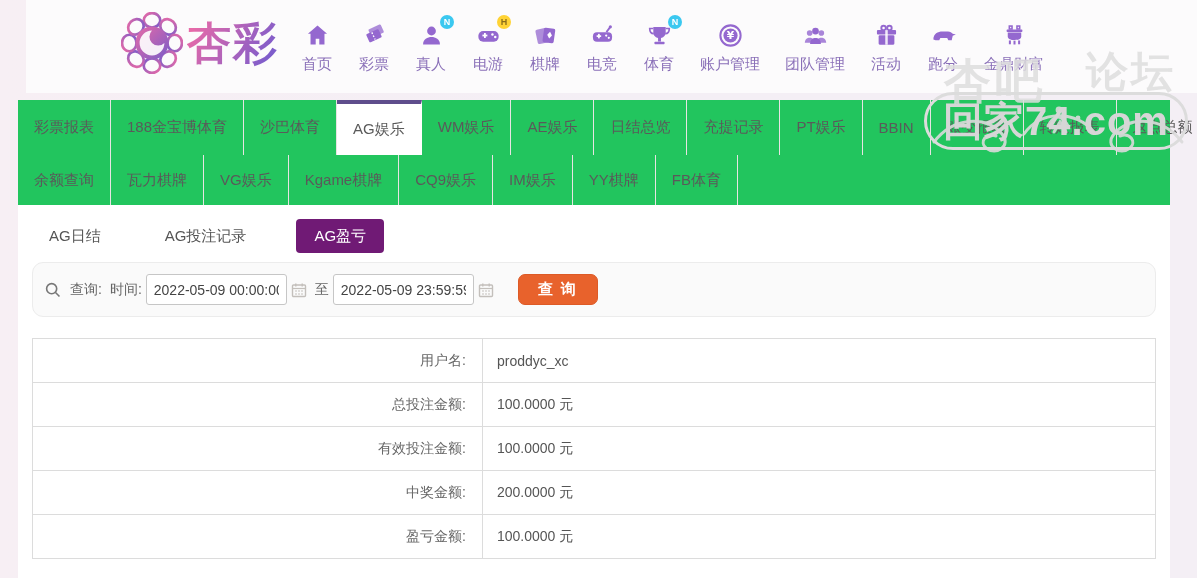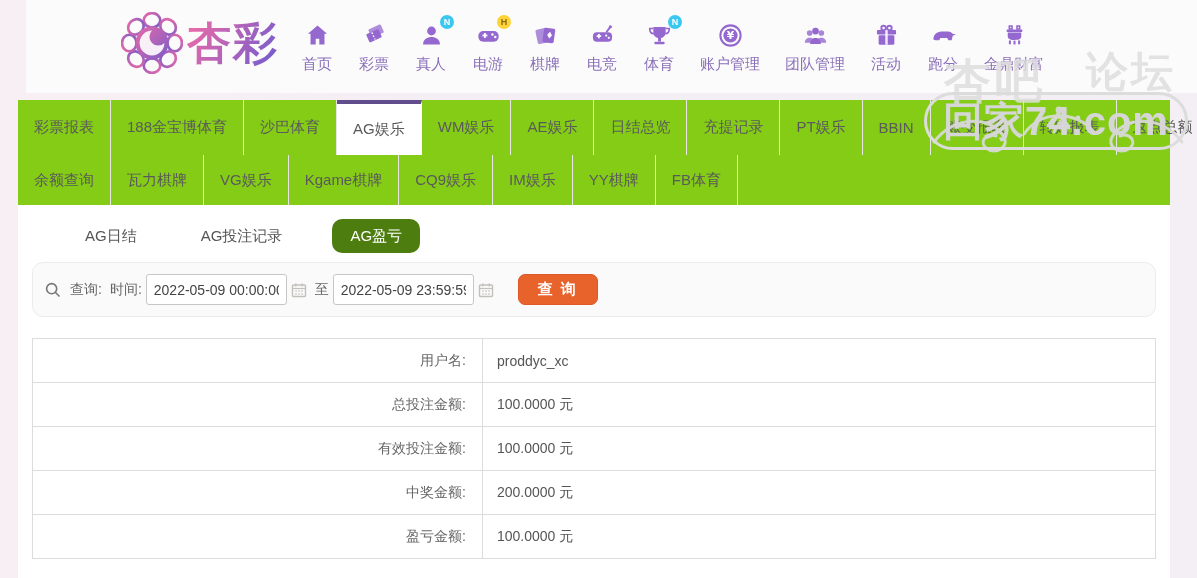--- a/index.html
+++ b/index.html
@@ -29,41 +29,41 @@
   .badge.h { background:#ffd335; color:#8a6d1a; }
   
   .watermark { position:absolute; top:0; left:0; width:1197px; height:578px; pointer-events:none; z-index:60; }
   .wm-left  { position:absolute; left:944px; top:50px;  font-size:47px; font-weight:bold; color:#dedede; letter-spacing:4px; opacity:.85; }
   .wm-right { position:absolute; left:1086px; top:44px; font-size:42px; font-weight:bold; color:#dedede; letter-spacing:3px; opacity:.85; }
   .wm-flourish { position:absolute; left:928px; top:84px; opacity:.9; }
   .wm-box { position:absolute; left:924px; top:92px; width:264px; height:58px; border:3px solid #dcdcdc;
             border-radius:30px; display:flex; align-items:center; justify-content:center; background:transparent; }
   .wm-box-text { font-size:40px; font-weight:bold; color:#d6d6d6; letter-spacing:1px; }
   
-  .tabbar { position:absolute; top:100px; left:18px; width:1152px; background:#84cc16; }
+  .tabbar { position:absolute; top:100px; left:18px; width:1152px; background:#22c55e; }
   .tabrow { display:flex; flex-wrap:nowrap; }
   .tabrow1 { height:55px; }
   .tabrow2 { height:50px; }
   .tab { padding:0 16px; font-size:15px; color:#5a5a5a; display:flex; align-items:center;
          border-right:1px solid #e7e4e2; cursor:pointer; white-space:nowrap; height:100%; }
   .tab.active { background:#fff; border-top:4px solid #5f4d8c; border-right-color:#fff; }
   
   .content { position:absolute; top:205px; left:18px; width:1152px; height:373px; background:#fff; }
-  .subtabs { display:flex; align-items:center; padding:14px 16px 0 17px; gap:36px;margin-left:36px; }
+  .subtabs { display:flex; align-items:center; padding:14px 16px 0 17px; gap:36px; }
   .subtab { font-size:15px; color:#555; height:34px; display:flex; align-items:center; padding:0 14px; cursor:pointer; }
-  .subtab.active { background:#4d7c0f; color:#fff; border-radius:10px; padding:0 18px; }
+  .subtab.active { background:#701a75; color:#fff; border-radius:4px; padding:0 18px; }
   .querypanel { margin:9px 14px 0 14px; height:55px; background:#fafafa; border:1px solid #ececec;
                 border-radius:11px; display:flex; align-items:center; padding-left:11px; }
   .q-label { font-size:14px; color:#666; margin:0 4px; white-space:nowrap; }
   .q-input { width:141px; height:31px; border:1px solid #c6c6c6; border-radius:3px; font-size:14px;
              color:#444; padding:0 7px; background:#fff; font-family:"Liberation Sans",sans-serif; }
   .cal { margin:0 4px; cursor:pointer; display:flex; }
   .q-btn { margin-left:20px; width:80px; height:31px; background:#e8622c; border:1px solid #dd5a26; border-radius:7px;
            color:#fff; font-size:15px; font-weight:bold; cursor:pointer; letter-spacing:2px;
-           font-family:Liberation Sans, sans-serif; }
+           font-family:Liberation Serif, serif; }
   .search-ic { margin-right:4px; display:flex; }
   
   .dtable { margin:21px 14px 0 14px; width:1124px; border-collapse:collapse;border-radius:27px; }
   .dtable td { border:1px solid #dcdcdc; height:44px; font-size:14px; }
   .dtable td.lbl { width:450px; text-align:right; padding-right:16px; color:#666; border-right:1px solid #dcdcdc; }
   .dtable td.val { padding-left:14px; color:#555; border-left:none; }
 </style>
 </head>
 <body>
 

